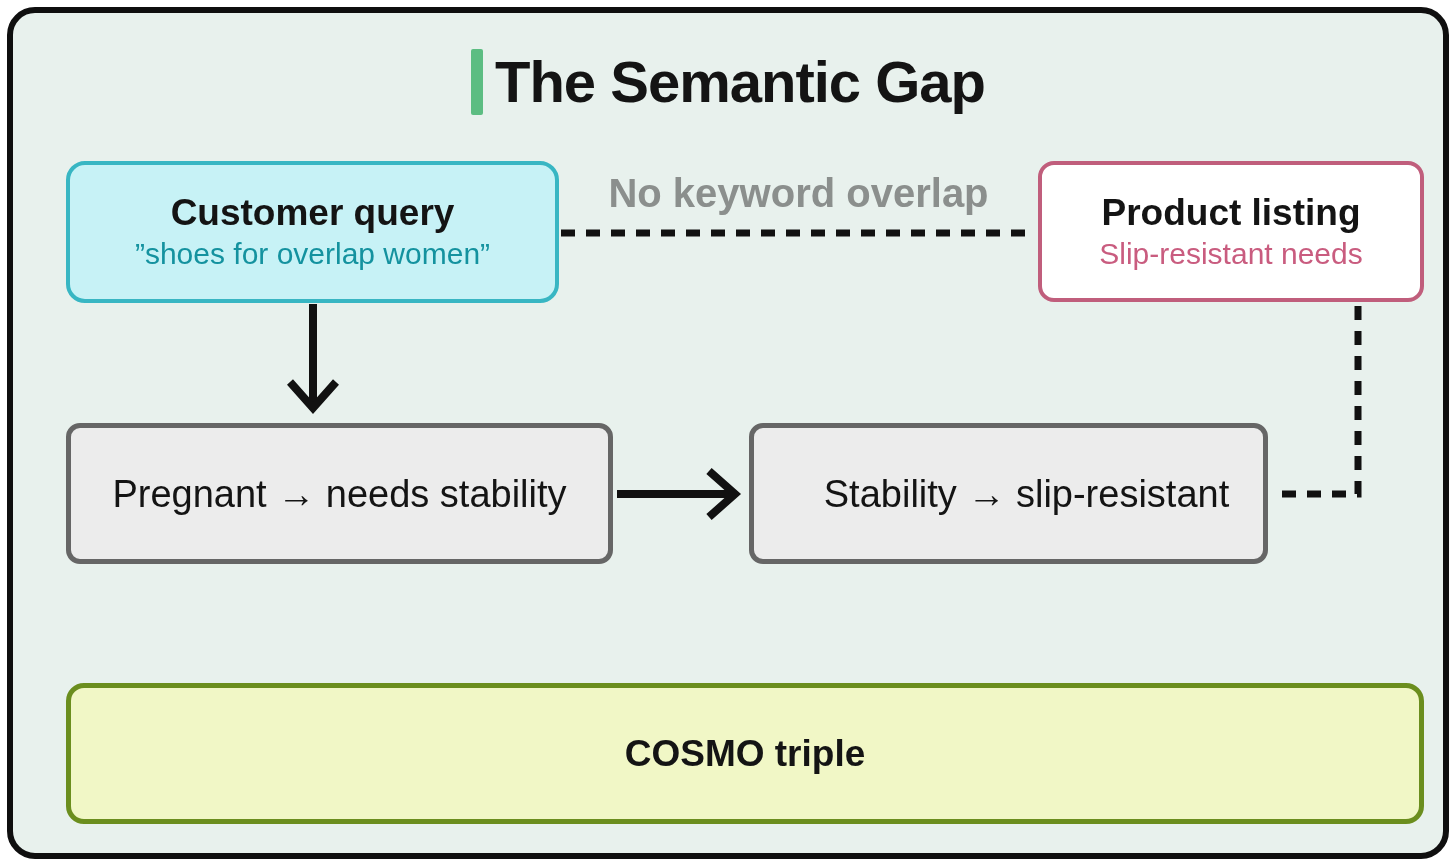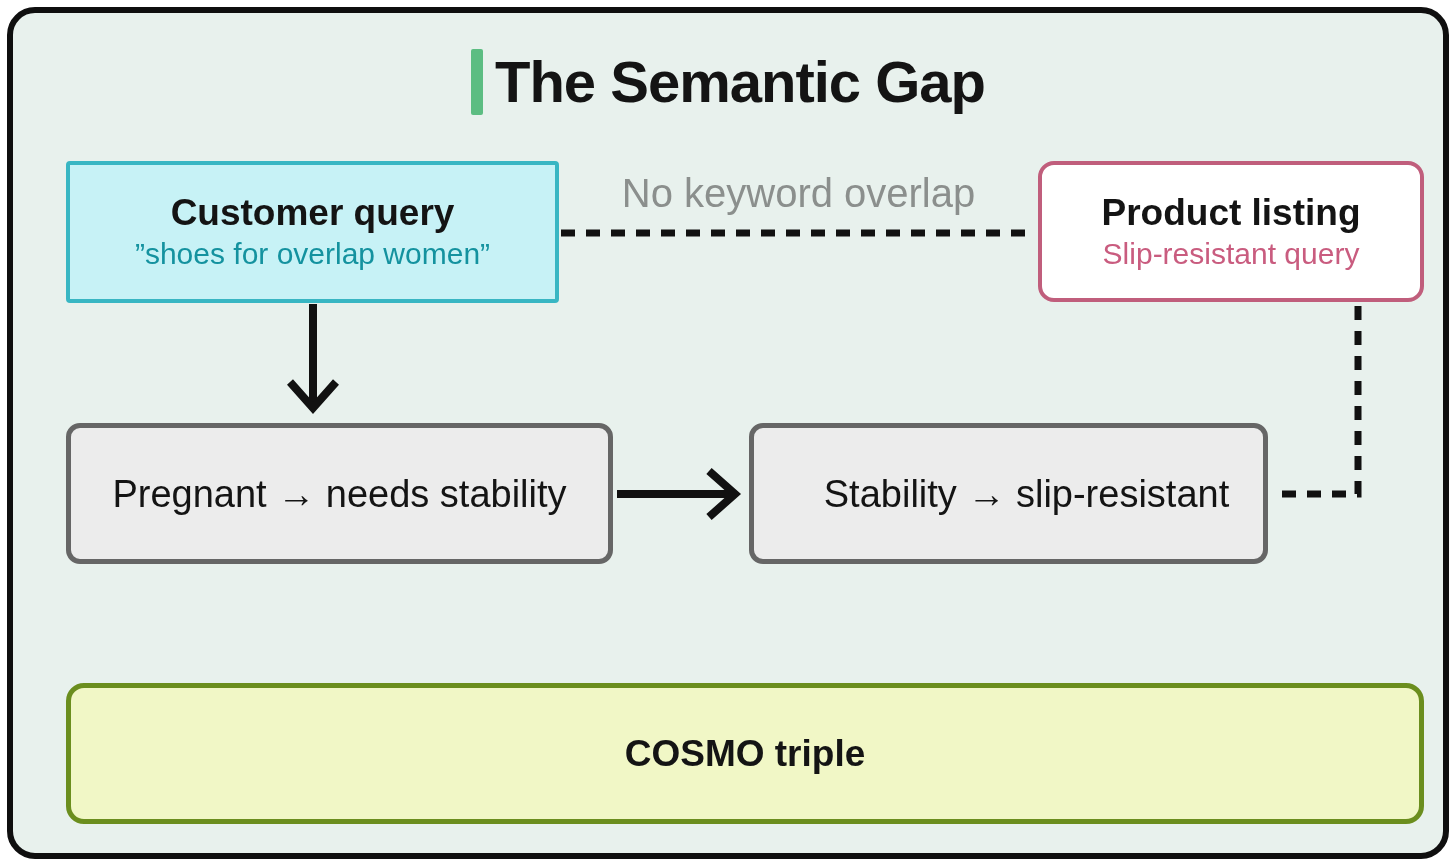--- a/index.html
+++ b/index.html
@@ -74,21 +74,21 @@
     font-size: 30px;
     font-weight: 500;
     line-height: 38px;
   }
   
   .node-cyan {
     left: 53px; top: 148px;
     width: 493px; height: 142px;
     background: #c7f2f6;
     border: 4px solid #38b6c3;
-    border-radius: 4px;
+    border-radius: 19px;
   }
   .node-cyan .node-sub { color: #14929f; }
   
   .node-pink {
     left: 1025px; top: 148px;
     width: 386px; height: 141px;
     background: #ffffff;
     border: 4px solid #c05e7c;
     border-radius: 16px;
   }
@@ -123,21 +123,21 @@
     color: #5d7c15;
     line-height: 38px;
   }
   
   .overlap-label {
     position: absolute;
     left: 548px; top: 158px;
     width: 475px;
     text-align: center;
     font-size: 40px;
-    font-weight: 400;
+    font-weight: 700;
     color: #8b8f8d;
   }
 </style>
 </head>
 <body>
 
 <div class="page">
   <div class="canvas">
 
     <svg class="connectors" viewBox="0 0 1456 866">
@@ -164,21 +164,21 @@
 
     <div class="overlap-label">No keyword overlap</div>
 
     <div class="node node-cyan">
       <div class="node-title">Customer query</div>
       <div class="node-sub">”shoes for overlap women”</div>
     </div>
 
     <div class="node node-pink">
       <div class="node-title">Product listing</div>
-      <div class="node-sub">Slip-resistant query</div>
+      <div class="node-sub">Slip-resistant needs</div>
     </div>
 
     <div class="node node-gray node-gray-left">
       <div class="node-label">Pregnant → needs stability</div>
     </div>
 
     <div class="node node-gray node-gray-right">
       <div class="node-label">Stability → slip-resistant</div>
     </div>
 

